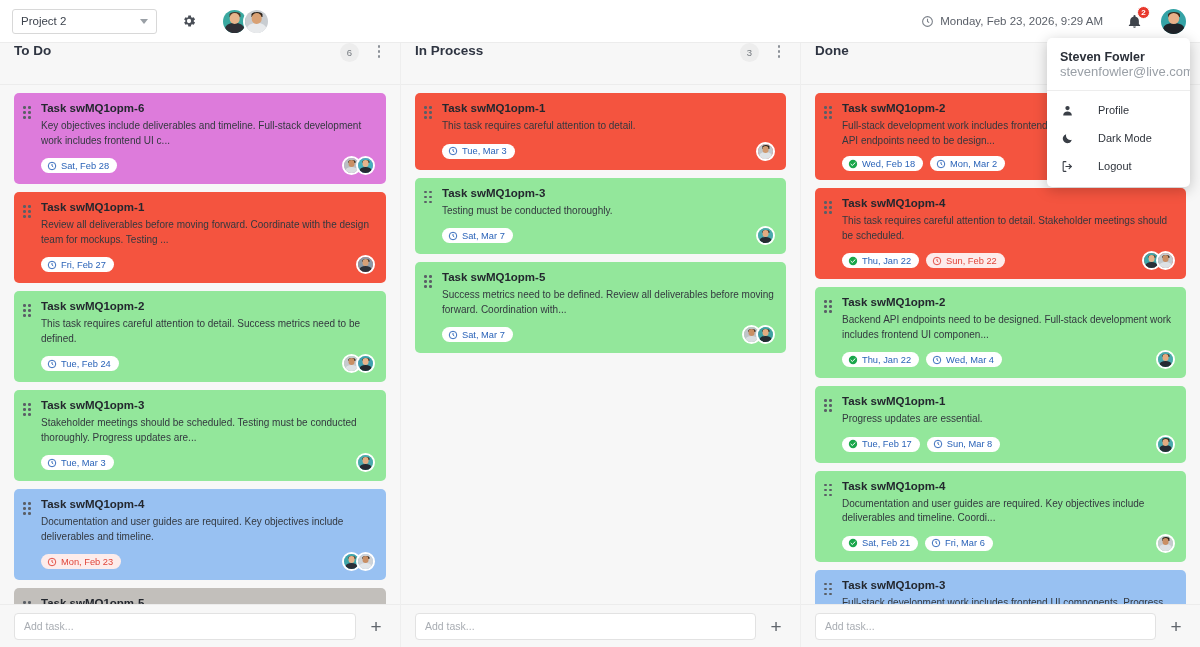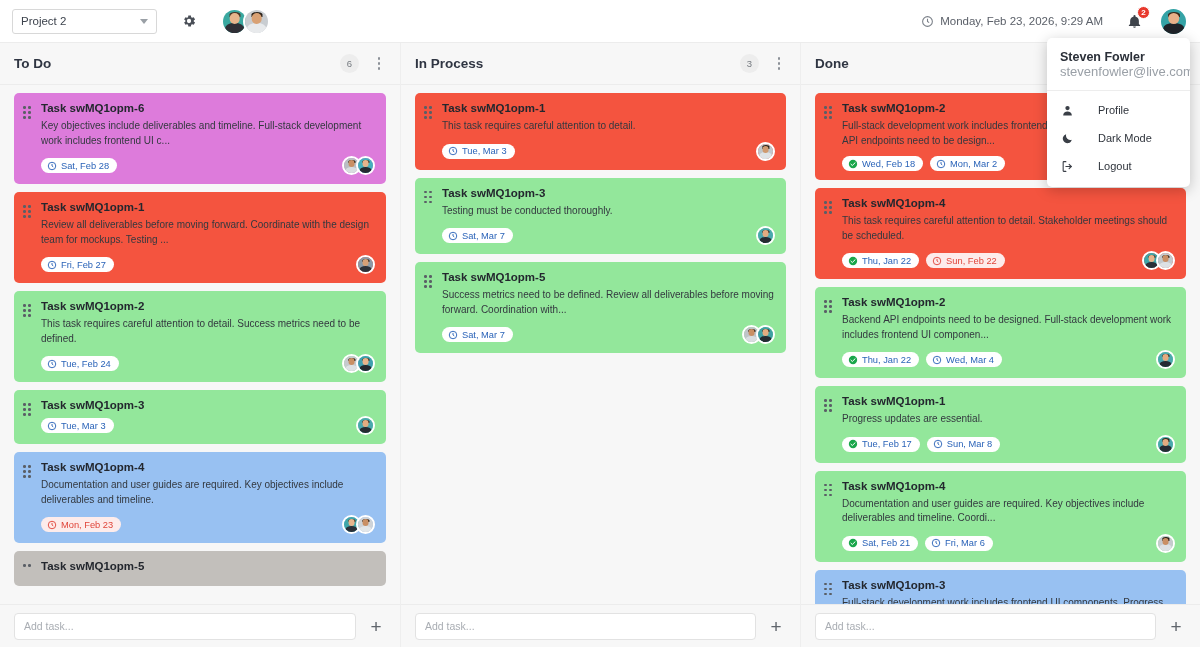--- a/index.html
+++ b/index.html
@@ -45,21 +45,21 @@
   .face .body{ position:absolute; left:50%; bottom:-6%; transform:translateX(-50%);
                width:86%; height:48%; border-radius:46% 46% 0 0; }
   .face .hair{ position:absolute; left:50%; top:12%; transform:translateX(-50%);
                width:48%; height:22%; border-radius:50% 50% 0 0; }
 
   
   .board{ display:flex; height:604px; }
   .col{ width:400px; display:flex; flex-direction:column; height:100%; position:relative;}
   .col + .col{ border-left:1px solid #eeeeee; }
   .col-head{
-    height:42px; display:flex; align-items:center; padding:0 14px;
+    height:42px; display:flex; padding:0 14px;
     border-bottom:1px solid #ececec; background:#f7f7f7;
   }
   .col-title{ font-size:13.5px; font-weight:bold; color:#2f3542; }
   .col-count{
     margin-left:auto; width:19px;height:19px;border-radius:50%;background:#ededed;
     display:flex;align-items:center;justify-content:center; font-size:9.5px; color:#74797f;
   }
   .col-menu{ margin-left:13px; width:14px;height:17px; display:flex;flex-direction:column;
              align-items:center; justify-content:center; gap:2.5px; }
   .col-menu i{ width:2.6px;height:2.6px;border-radius:50%;background:#8b9097; display:block;}
@@ -341,20 +341,21 @@
           <div class="grip">
             <i></i>
             <i></i>
             <i></i>
             <i></i>
             <i></i>
             <i></i>
           </div>
           <div class="card-body">
             <div class="card-title">Task swMQ1opm-3</div>
+            <div class="card-desc">Stakeholder meetings should be scheduled. Testing must be conducted thoroughly. Progress updates are...</div>
             <div class="card-foot">
               <div class="chips">
                 <div class="chip">
                   <svg width="10" height="10" viewBox="0 0 24 24" fill="none" stroke="currentColor" stroke-width="2.2">
                     <circle cx="12" cy="12" r="9"></circle>
                     <path d="M12 7v5l3 2"></path>
                   </svg>
                   <span>Tue, Mar 3</span>
                 </div>
               </div>

